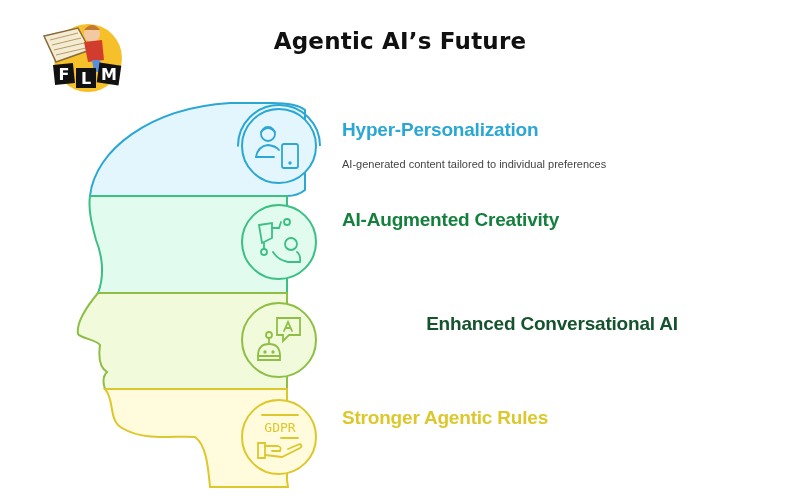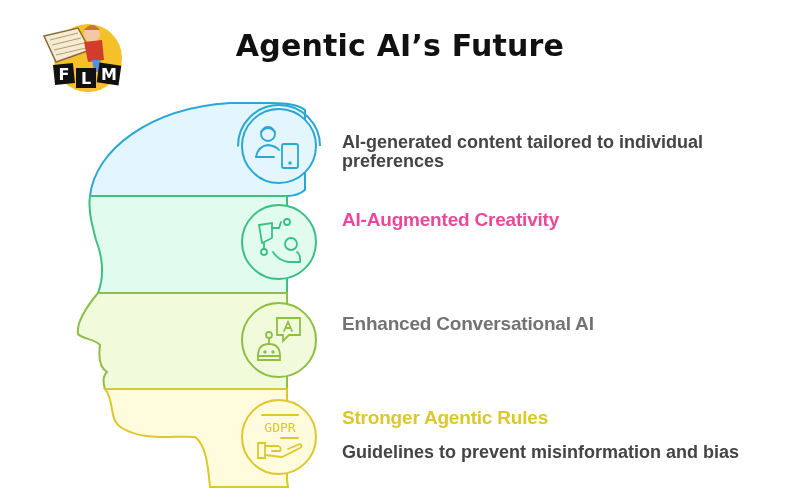--- a/index.html
+++ b/index.html
@@ -1,25 +1,25 @@
 <!DOCTYPE html>
 <html><head>
 <meta charset="utf-8">
 <style>
   html,body{margin:0;padding:0;background:#ffffff;}
   body{width:800px;height:500px;position:relative;overflow:hidden;font-family:"Liberation Sans",sans-serif;}
-  .title{position:absolute;left:0;width:800px;top:28px;text-align:center;font-family:"DejaVu Sans",sans-serif;font-weight:bold;font-size:30px;color:#111;letter-spacing:0.2px;}
+  .title{position:absolute;left:0;width:800px;top:28px;text-align:center;font-family:"DejaVu Sans",sans-serif;font-weight:bold;font-size:23px;color:#111;letter-spacing:0.2px;}
   .logo{position:absolute;left:38px;top:18px;width:100px;height:80px;}
   .diagram{position:absolute;left:0;top:0;width:800px;height:500px;}
   .item{position:absolute;left:342px;width:420px;}
   .item h2{margin:0;font-size:19px;font-weight:bold;font-family:"Liberation Sans",sans-serif;letter-spacing:-0.2px;}
-  .item p{margin:14px 0 0 0;font-size:18px;color:#444;line-height:19px;font-weight:bold;}
+  .item p{margin:14px 0 0 0;font-size:11px;color:#444;line-height:19px;}
   .i1{top:119px;} .i1 h2{color:#2ba7d4;}
-  .i2{top:209px;} .i2 h2{color:#ec4899;}
-  .i3{top:313px;} .i3 h2{color:#737373;}
+  .i2{top:209px;} .i2 h2{color:#15803d;}
+  .i3{top:313px;} .i3 h2{color:#14532d;text-align:center;}
   .i4{top:407px;} .i4 h2{color:#dcc82c;}
 </style>
 </head>
 <body>
 
 <div class="title">Agentic AI’s Future</div>
 
 <svg class="logo" viewBox="0 0 100 80">
   <circle cx="50" cy="40" r="34" fill="#f6c02b"></circle>
   <g>
@@ -99,24 +99,24 @@
     <path d="M262 415 L298 415"></path>
     <text x="280" y="432" fill="#dcc82c" stroke="none" font-family="DejaVu Sans Mono, monospace" font-size="13" text-anchor="middle">GDPR</text>
     <path d="M281 438 L298 438"></path>
     <path d="M258 443 L265 443 L265 458 L258 458 Z"></path>
     <path d="M265 446 L278 446 Q282 447 280 451 L272 451"></path>
     <path d="M265 455 L282 457 L300 448 Q303 446 300 444 L288 449"></path>
   </g>
 </svg>
 
 <div class="item i1">
+  <h2>Hyper-Personalization</h2>
   <p>AI-generated content tailored to individual preferences</p>
 </div>
 <div class="item i2">
   <h2>AI-Augmented Creativity</h2>
 </div>
 <div class="item i3">
   <h2>Enhanced Conversational AI</h2>
 </div>
 <div class="item i4">
   <h2>Stronger Agentic Rules</h2>
-  <p>Guidelines to prevent misinformation and bias</p>
 </div>
 
 </body></html>

